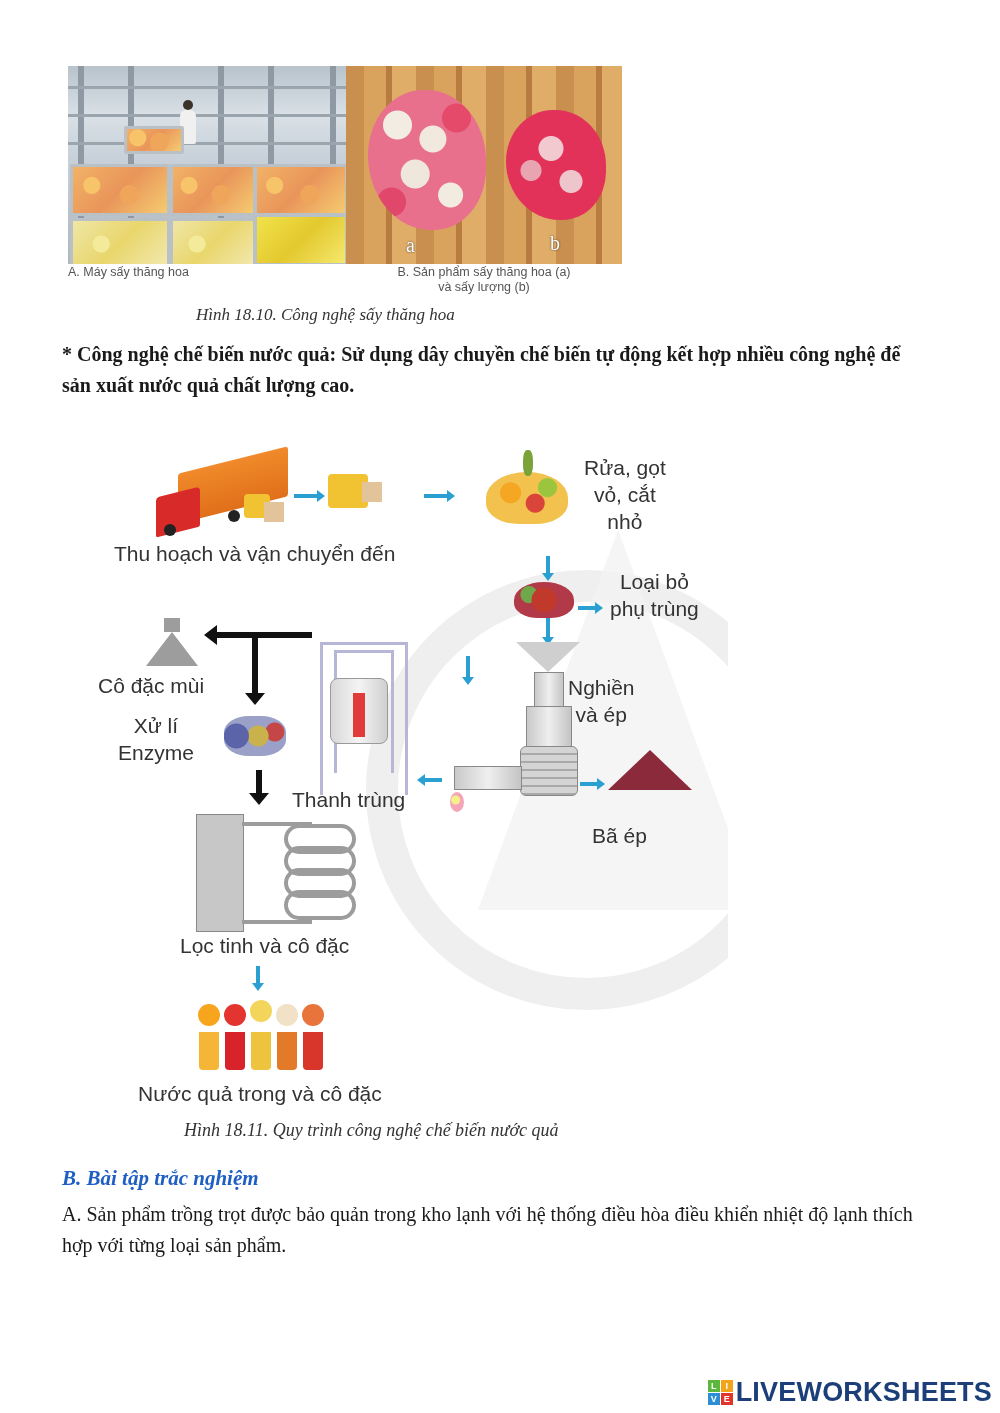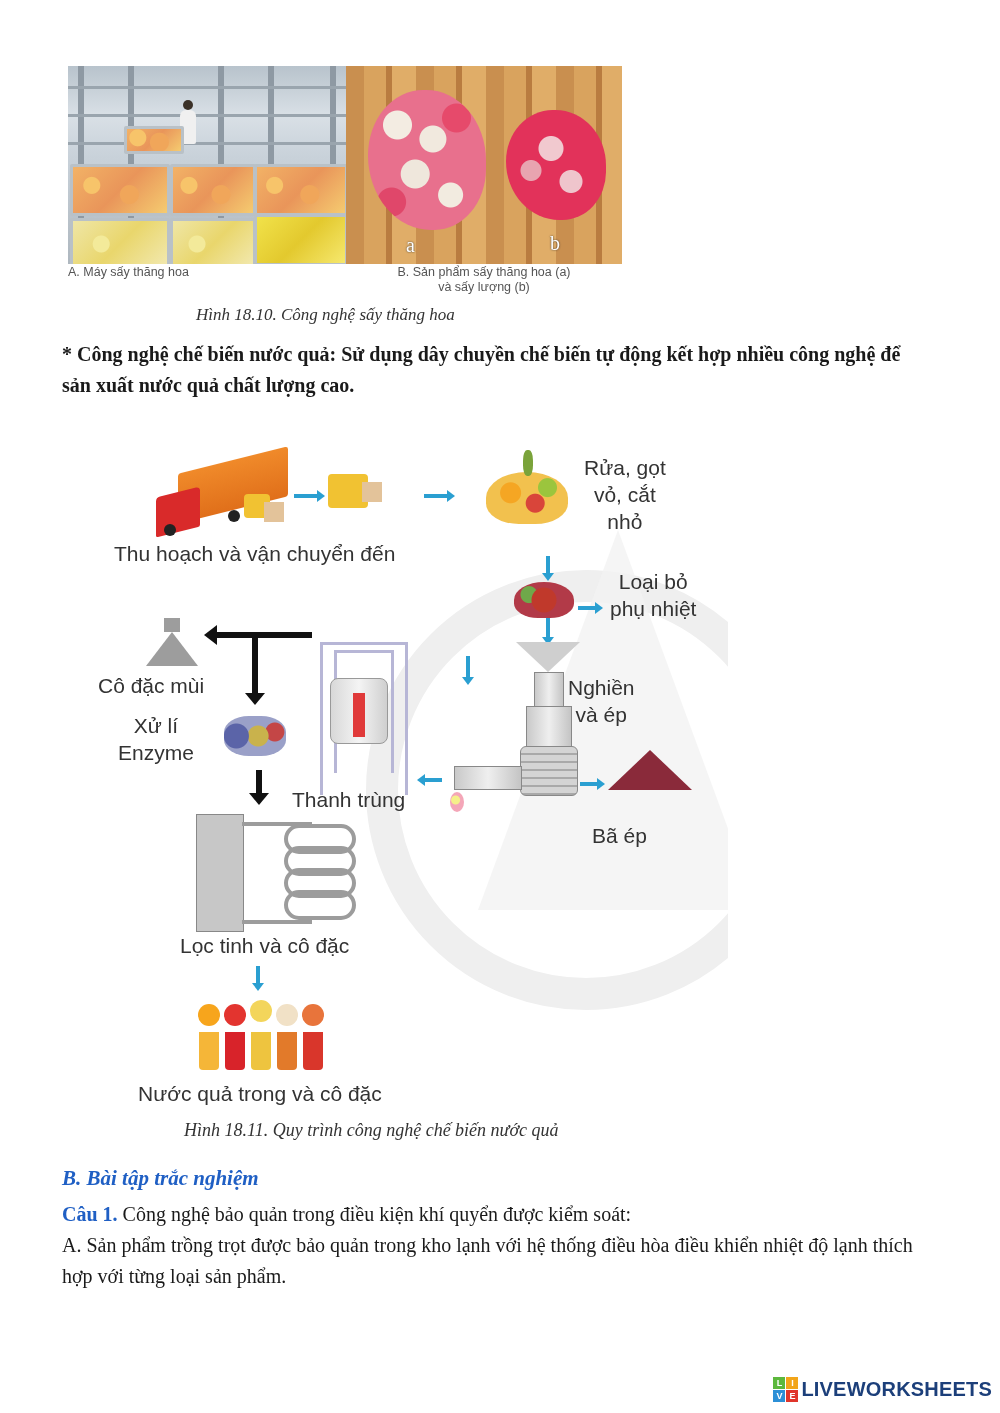--- a/index.html
+++ b/index.html
@@ -89,21 +89,21 @@
 
   
   .section-title { position: absolute; left: 62px; top: 1166px; font-size: 21px; font-weight: bold; color: #1f5fc4; font-style: italic; }
   .question { position: absolute; left: 62px; top: 1199px; width: 880px; font-size: 20px; line-height: 31px; }
   .q-label { color: #1f5fc4; font-weight: bold; }
 
   
   .logo { position: absolute; right: 8px; top: 1377px; display: flex; align-items: center; }
   .logo-blocks { display: grid; grid-template-columns: 12px 12px; grid-template-rows: 12px 12px; gap: 1px; margin-right: 3px; }
   .lb { font-family: "Liberation Sans", sans-serif; font-size: 9px; font-weight: bold; color: #fff; text-align: center; line-height: 12px; }
-  .logo-text { font-family: "Liberation Sans", sans-serif; font-weight: bold; font-size: 20px; color: #1c3f7a; letter-spacing: 0.2px; text-align: center; }
+  .logo-text { font-family: "Liberation Sans", sans-serif; font-weight: bold; font-size: 27px; color: #1c3f7a; letter-spacing: 0.2px; text-align: center; }
 </style>
 </head>
 <body>
 
 <div class="fig1">
   <div class="fig1-a">
     <div class="rack" style="left:10px"></div>
     <div class="rack" style="left:60px"></div>
     <div class="rack" style="left:150px"></div>
     <div class="rack" style="left:200px"></div>
@@ -163,21 +163,21 @@
     <div>Rửa, gọt</div>
     <div>vỏ, cắt</div>
     <div>nhỏ</div>
   </div>
   <div class="arrow-b v d" style="left:448px;top:136px;height:18px"></div>
 
   <div class="fruit-pile" style="left:416px;top:162px;width:60px;height:36px;background:radial-gradient(circle at 50% 50%,#c0392b 0 12px,transparent 13px),radial-gradient(circle at 25% 35%,#6fa84a 0 8px,transparent 9px),#b23a48;"></div>
   <div class="arrow-b h r" style="left:480px;top:186px;width:18px"></div>
   <div class="dlabel" style="left:512px;top:148px">
     <div>Loại bỏ</div>
-    <div>phụ nhiệt</div>
+    <div>phụ trùng</div>
   </div>
   <div class="arrow-b v d" style="left:448px;top:198px;height:20px"></div>
 
   <div class="grinder-funnel" style="left:418px;top:222px"></div>
   <div class="grinder-body" style="left:436px;top:252px;width:28px;height:34px"></div>
   <div class="grinder-body" style="left:428px;top:286px;width:44px;height:40px"></div>
   <div class="grinder-body" style="left:422px;top:326px;width:56px;height:48px;border-radius:6px;background:repeating-linear-gradient(180deg,#d4d4d4 0 6px,#a9a9a9 6px 8px)"></div>
   <div class="grinder-body" style="left:356px;top:346px;width:66px;height:22px"></div>
   <div class="arrow-b v d" style="left:368px;top:236px;height:22px"></div>
   <div class="dlabel" style="left:470px;top:254px">
@@ -230,24 +230,20 @@
     <div class="juice-glass" style="left:153px;top:612px;background:#eec43f"></div>
     <div class="juice-glass" style="left:179px;top:612px;background:#e27a2a"></div>
     <div class="juice-glass" style="left:205px;top:612px;background:#d9362b"></div>
   </div>
   <div class="dlabel" style="left:40px;top:660px">Nước quả trong và cô đặc</div>
 </div>
 <div class="fig-title" style="left:184px;top:1120px;font-size:18px">Hình 18.11. Quy trình công nghệ chế biến nước quả</div>
 
 <div class="section-title">B. Bài tập trắc nghiệm</div>
 <div class="question">
-  <div>
-    <span class="q-label">Câu 1.</span>
-    <span>Công nghệ bảo quản trong điều kiện khí quyển được kiểm soát:</span>
-  </div>
   <div>A. Sản phẩm trồng trọt được bảo quản trong kho lạnh với hệ thống điều hòa điều khiển nhiệt độ lạnh thích hợp với từng loại sản phẩm.</div>
 </div>
 
 <div class="logo">
   <div class="logo-blocks">
     <span class="lb" style="background:#5cb83c">L</span>
     <span class="lb" style="background:#f2a51a">I</span>
     <span class="lb" style="background:#2c8fd6">V</span>
     <span class="lb" style="background:#e0352b">E</span>
   </div>

